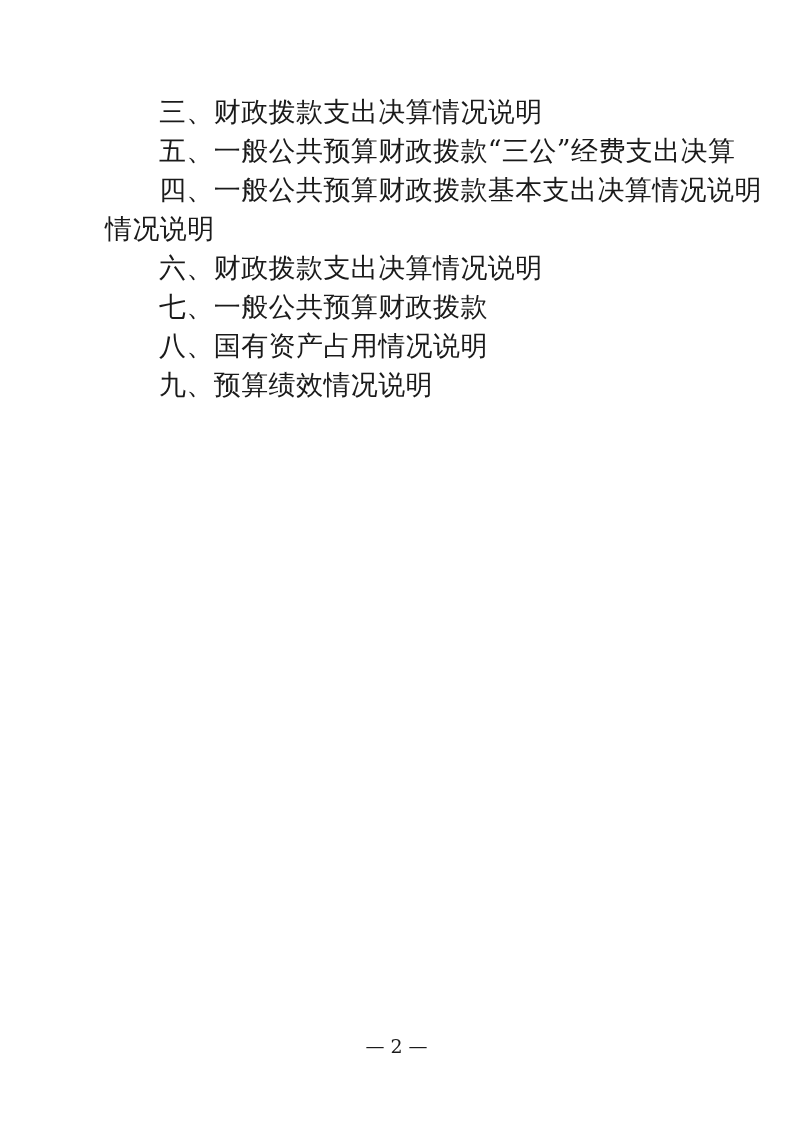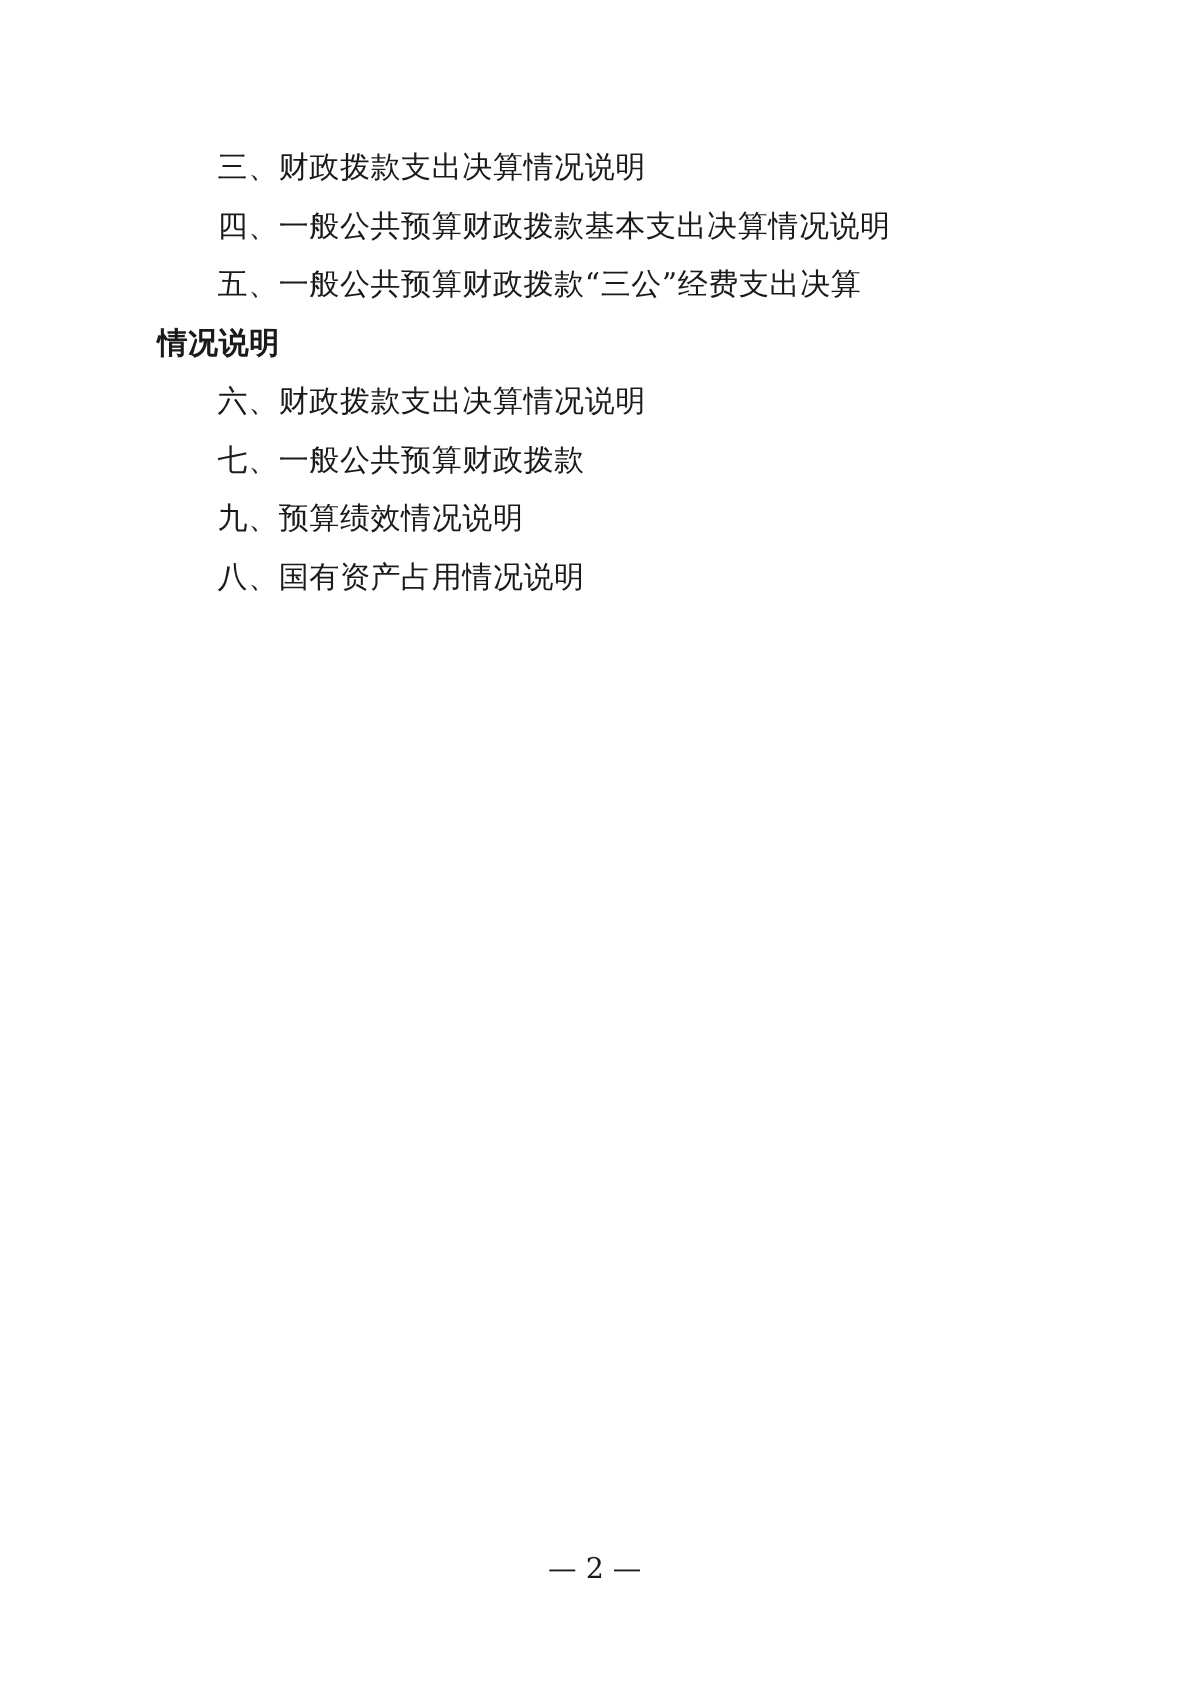--- a/index.html
+++ b/index.html
@@ -23,29 +23,28 @@
     height: 1122px;
     box-sizing: border-box;
     padding: 92px 105px 0 105px;
   }
   .toc {
     margin: 0;
     padding: 0;
     list-style: none;
   }
   .toc-line {
-    font-size: 20px;
+    font-size: 27px;
     line-height: 39px;
     letter-spacing: 0.4px;
     white-space: nowrap;
     text-indent: 2em;
   }
   .toc-line.cont {
     text-indent: 0;
-    font-weight: bold;
   }
   .toc-line.bold {
     font-weight: bold;
     text-indent: 0;
     letter-spacing: 0.2px;
   }
   .gap {
     display: inline-block;
     width: 1.1em;
   }
@@ -65,44 +64,44 @@
 
 <div class="page">
 
   <ul class="toc">
 
     <li class="toc-line">
       <span>三、财政拨款支出决算情况说明</span>
     </li>
 
     <li class="toc-line">
-      <span>四、一般公共预算财政拨款基本支出决算情况说明</span>
+      <span>五、一般公共预算财政拨款“三公”经费支出决算</span>
     </li>
 
     <li class="toc-line">
-      <span>五、一般公共预算财政拨款“三公”经费支出决算</span>
+      <span>四、一般公共预算财政拨款基本支出决算情况说明</span>
     </li>
     <li class="toc-line cont">
       <span>情况说明</span>
     </li>
 
     <li class="toc-line">
       <span>六、财政拨款支出决算情况说明</span>
     </li>
 
     <li class="toc-line">
       <span>七、一般公共预算财政拨款</span>
     </li>
 
     <li class="toc-line">
-      <span>九、预算绩效情况说明</span>
+      <span>八、国有资产占用情况说明</span>
     </li>
 
     <li class="toc-line">
-      <span>八、国有资产占用情况说明</span>
+      <span>九、预算绩效情况说明</span>
     </li>
 
 
   </ul>
 
   <div class="footer">— 2 —</div>
 
 </div>
 
 </body></html>

